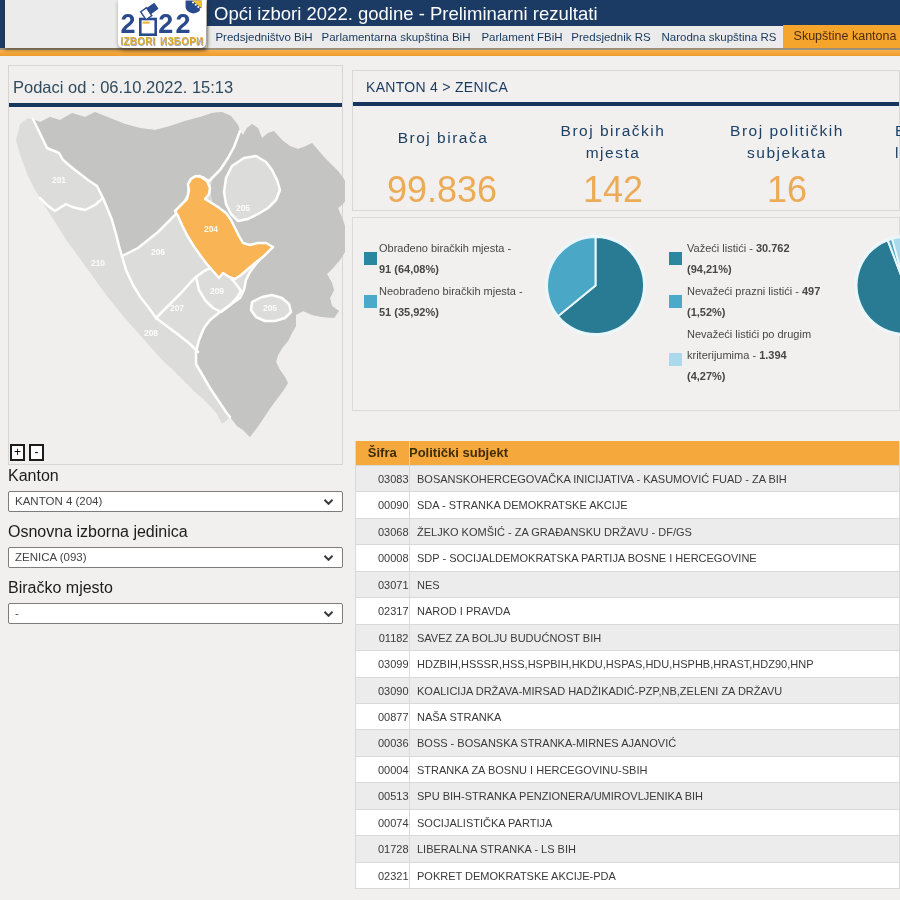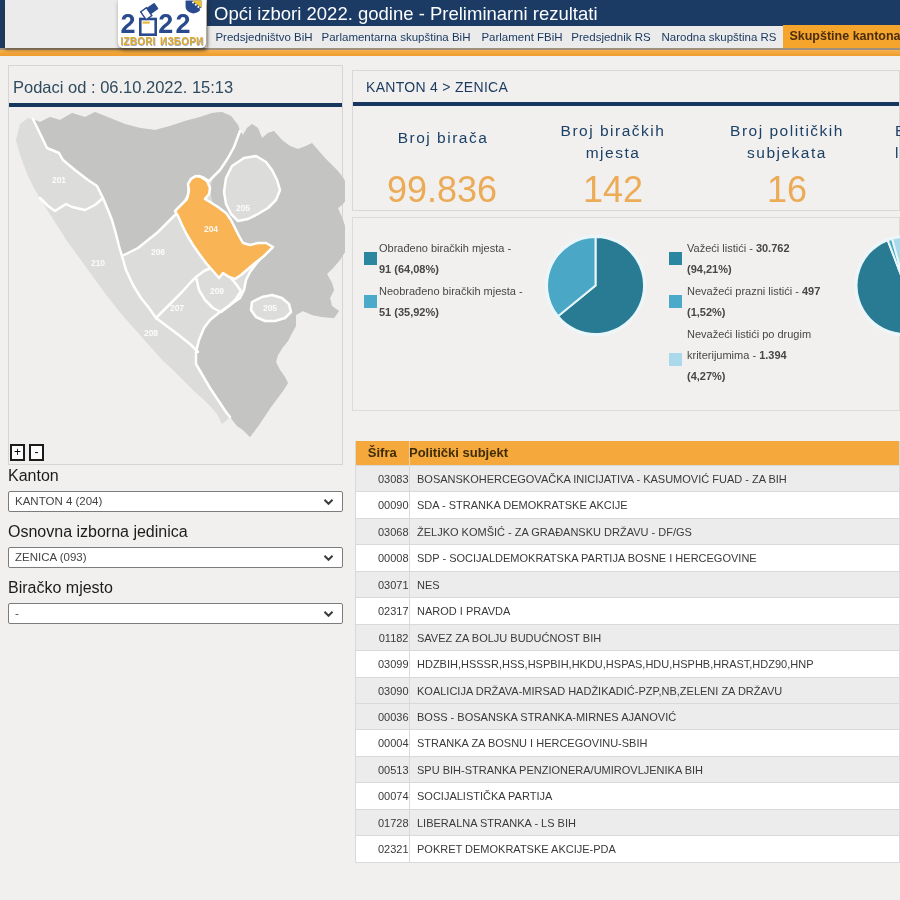--- a/index.html
+++ b/index.html
@@ -29,21 +29,21 @@
 <div class="abs" style="left:0;top:50px;width:900px;height:6px;background:linear-gradient(#f7b04b,#ee9c2c)"></div>
 <div class="abs" style="left:0;top:0;width:5px;height:48px;background:#1b3a64"></div>
 <div class="abs" style="left:5px;top:0;width:202px;height:48px;background:#ebebeb;box-shadow:0 2px 3px rgba(60,40,10,0.5)"></div>
 <div class="abs" style="left:214px;top:2.5px;font-size:18.5px;color:#fdfdfd">Opći izbori 2022. godine - Preliminarni rezultati</div>
 <span class="tab" style="left:264px">Predsjedništvo BiH</span>
 <span class="tab" style="left:396px">Parlamentarna skupština BiH</span>
 <span class="tab" style="left:522px">Parlament FBiH</span>
 <span class="tab" style="left:611px">Predsjednik RS</span>
 <span class="tab" style="left:719px">Narodna skupština RS</span>
 <div class="abs" style="left:783px;top:25px;width:117px;height:23px;background:#f5a42c"></div>
-<span class="tab" style="left:845px;top:25px;font-weight:bold;font-size:12.5px;color:#4b2d0e">Skupštine kantona</span>
+<span class="tab" style="left:845px;top:25px;font-weight:normal;font-size:12.5px;color:#4b2d0e">Skupštine kantona</span>
 
 <div class="abs" style="left:118px;top:0;width:88px;height:48px;background:#fff;border-radius:0 0 5px 5px;box-shadow:1px 2px 4px rgba(40,30,10,0.55)">
   <div class="abs" style="left:2.5px;top:13px;height:22px;color:#2a4a8e;font-weight:bold;font-size:27px;letter-spacing:2.2px;line-height:22px">2<span style="display:inline-block;width:20.5px"></span>22</div>
   <svg class="abs" style="left:21px;top:0px" width="22" height="36" viewBox="0 0 22 36">
     <rect x="1.3" y="19" width="15.4" height="15.7" fill="#fff" stroke="#2a4a8e" stroke-width="2.6"></rect>
     <rect x="3.6" y="21.5" width="7" height="2.2" fill="#e8b73b"></rect>
     <g transform="rotate(-35 11 13)">
       <rect x="10.5" y="7" width="10" height="7.5" rx="1" fill="#2a4a8e"></rect>
       <rect x="4" y="6.7" width="7" height="9.5" fill="#fff" stroke="#2a4a8e" stroke-width="1.4"></rect>
     </g>
@@ -190,20 +190,24 @@
       <span class="c2">SAVEZ ZA BOLJU BUDUĆNOST BIH</span>
     </div>
   <div class="row even">
       <span class="c1">03099</span>
       <span class="c2">HDZBIH,HSSSR,HSS,HSPBIH,HKDU,HSPAS,HDU,HSPHB,HRAST,HDZ90,HNP</span>
     </div>
   <div class="row odd">
       <span class="c1">03090</span>
       <span class="c2">KOALICIJA DRŽAVA-MIRSAD HADŽIKADIĆ-PZP,NB,ZELENI ZA DRŽAVU</span>
     </div>
+  <div class="row even">
+      <span class="c1">00877</span>
+      <span class="c2">NAŠA STRANKA</span>
+    </div>
   <div class="row odd">
       <span class="c1">00036</span>
       <span class="c2">BOSS - BOSANSKA STRANKA-MIRNES AJANOVIĆ</span>
     </div>
   <div class="row even">
       <span class="c1">00004</span>
       <span class="c2">STRANKA ZA BOSNU I HERCEGOVINU-SBIH</span>
     </div>
   <div class="row odd">
       <span class="c1">00513</span>

